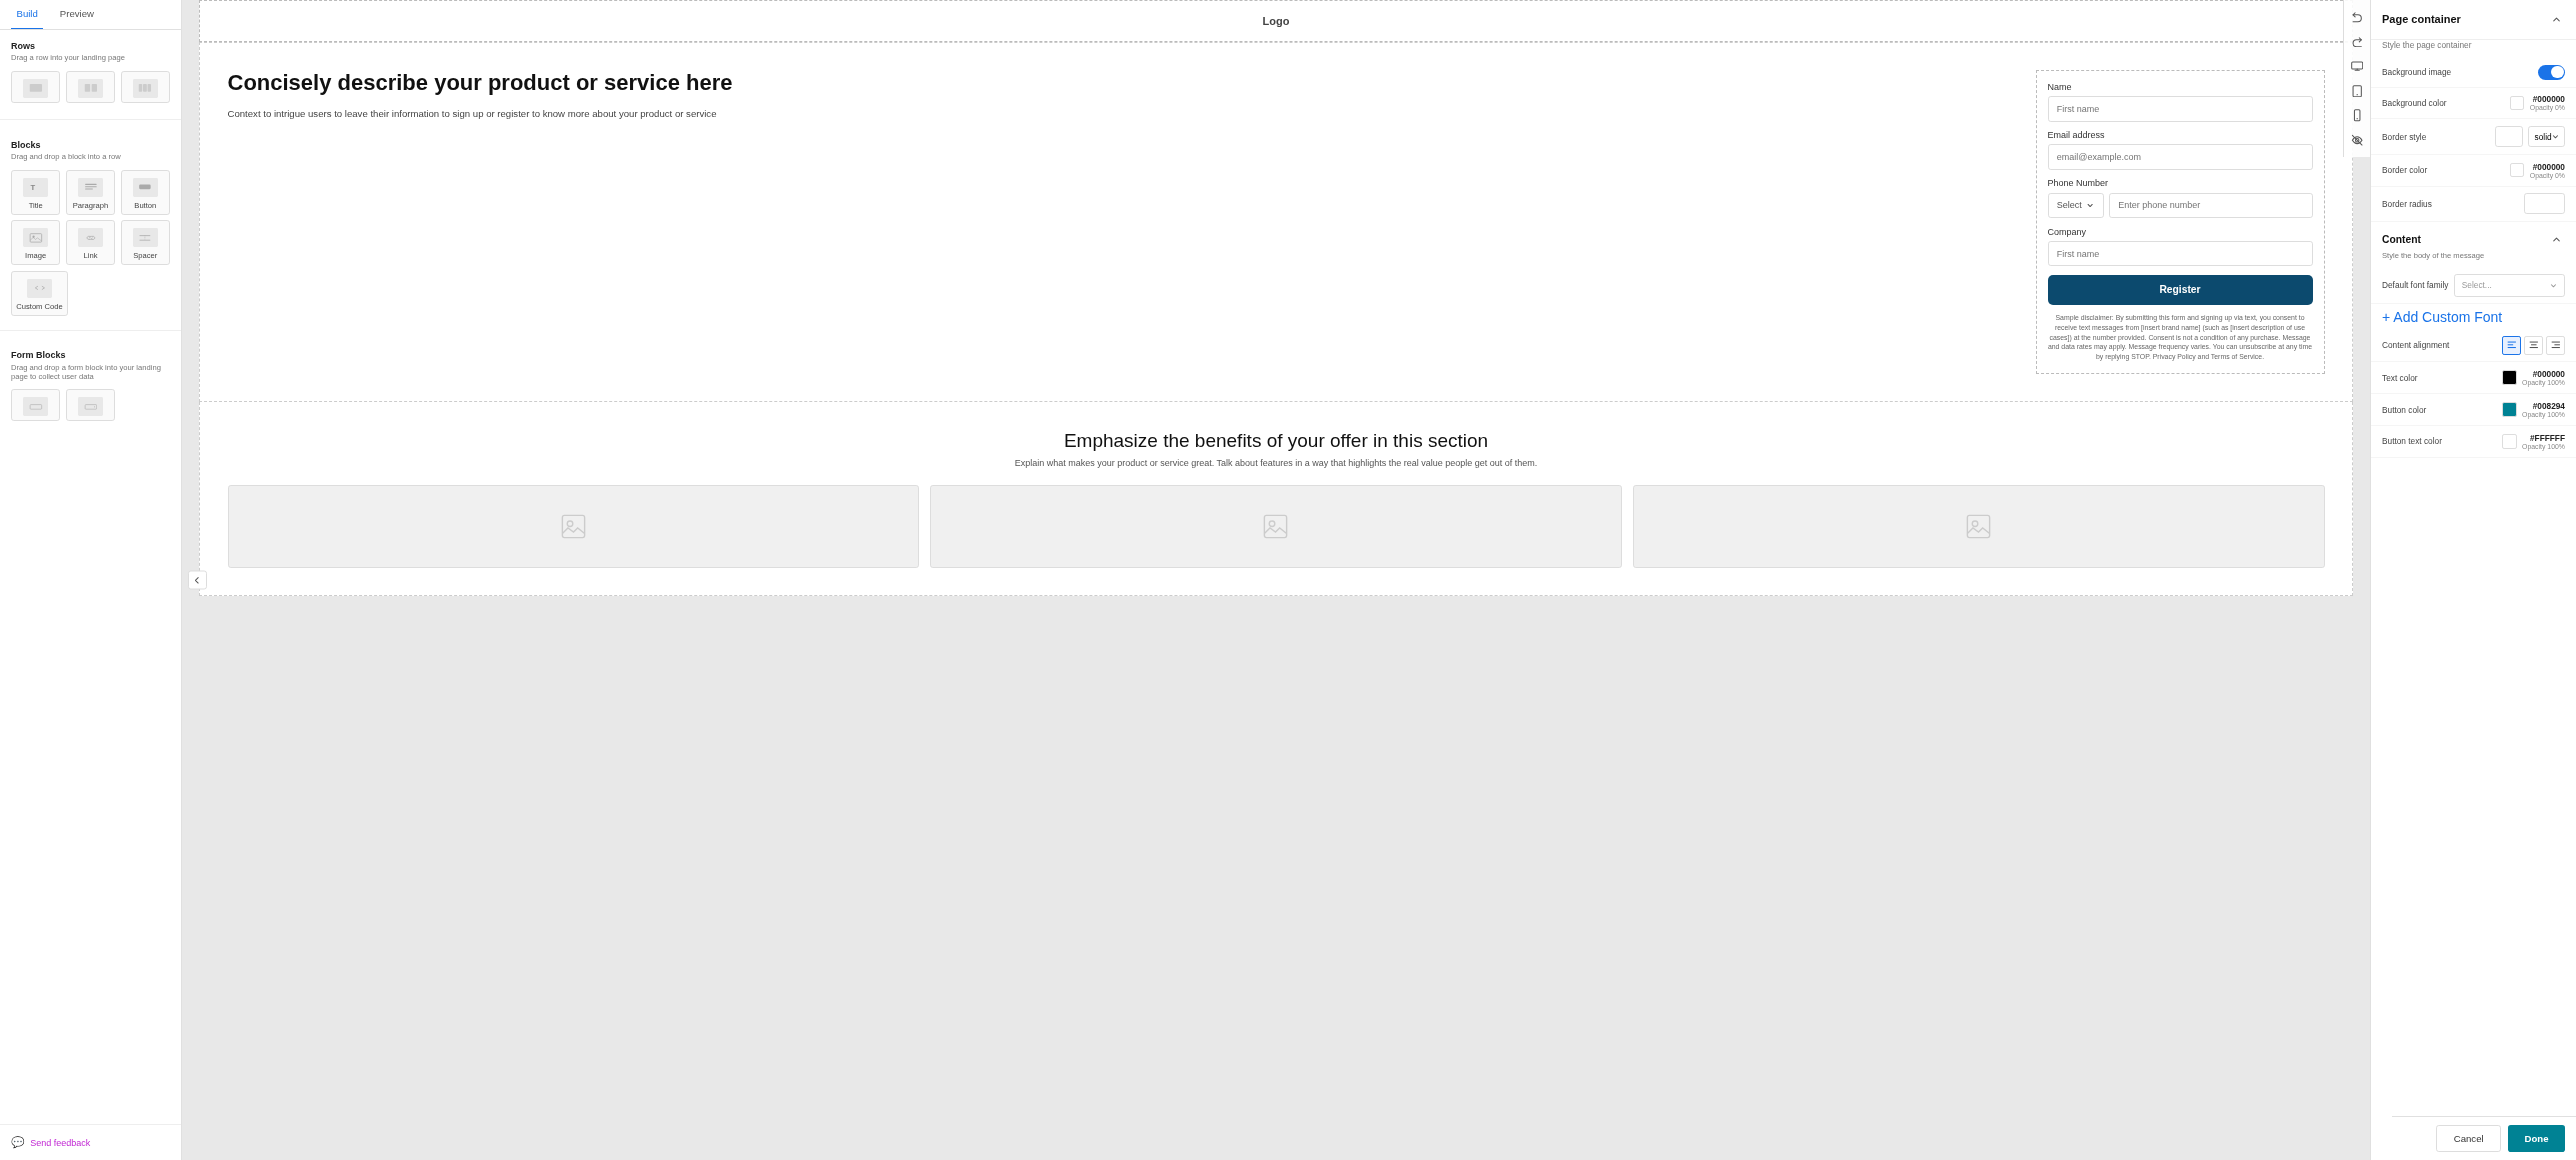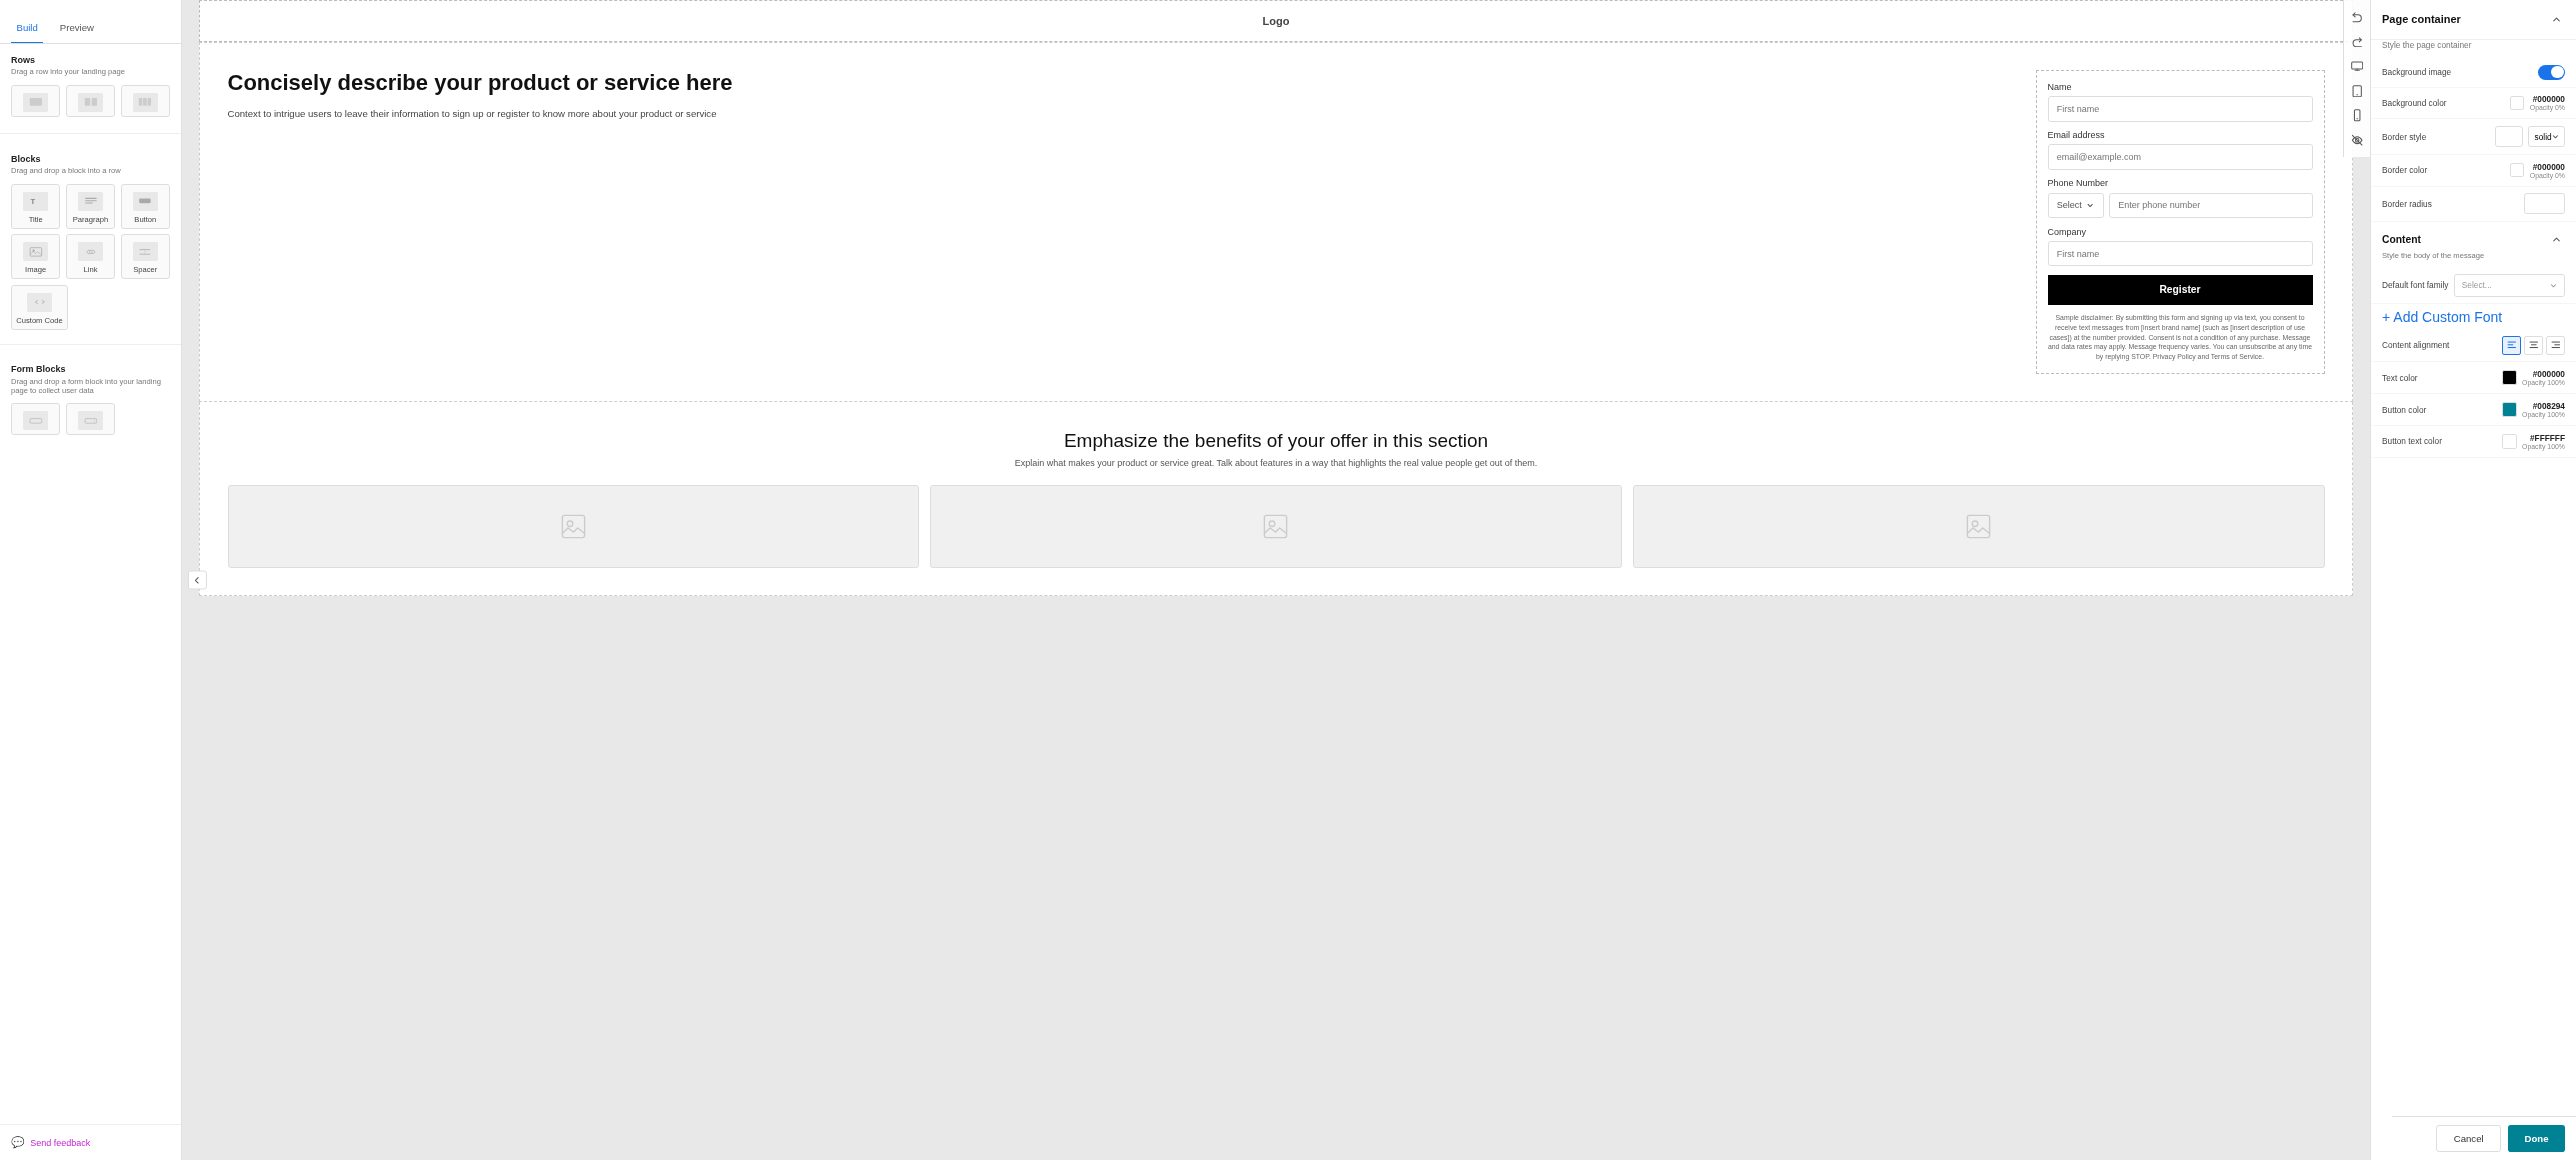--- a/index.html
+++ b/index.html
@@ -20,21 +20,20 @@
       border-bottom: 0.7px solid #e0e0e0;
       padding: 0 11px;
     }
     .tab {
       padding: 8.3px 5.5px;
       cursor: pointer;
       font-size: 9.6px;
       color: #555;
       border-bottom: 1.4px solid transparent;
       margin-right: 11px;
-      margin-top: 14px;
     }
     .tab.active {
       color: #1a73e8;
       border-bottom: 1.4px solid #1a73e8;
       font-weight: 500;
     }
     .sidebar-section {
       padding: 11px;
     }
     .sidebar-section-title {
@@ -224,24 +223,24 @@
       flex: 1;
       padding: 6.9px 8.3px;
       border: 0.7px solid #ddd;
       border-radius: 2.8px;
       font-size: 9px;
       color: #999;
     }
     .register-btn {
       width: 100%;
       padding: 9.6px;
-      background: #000000;
+      background: #0c4a6e;
       color: #fff;
       border: none;
-      border-radius: 0;
+      border-radius: 5px;
       font-size: 10.3px;
       font-weight: 600;
       cursor: pointer;
       margin-bottom: 8.3px;
     }
     .disclaimer-text {
       font-size: 6.9px;
       color: #666;
       text-align: center;
       line-height: 1.4;

